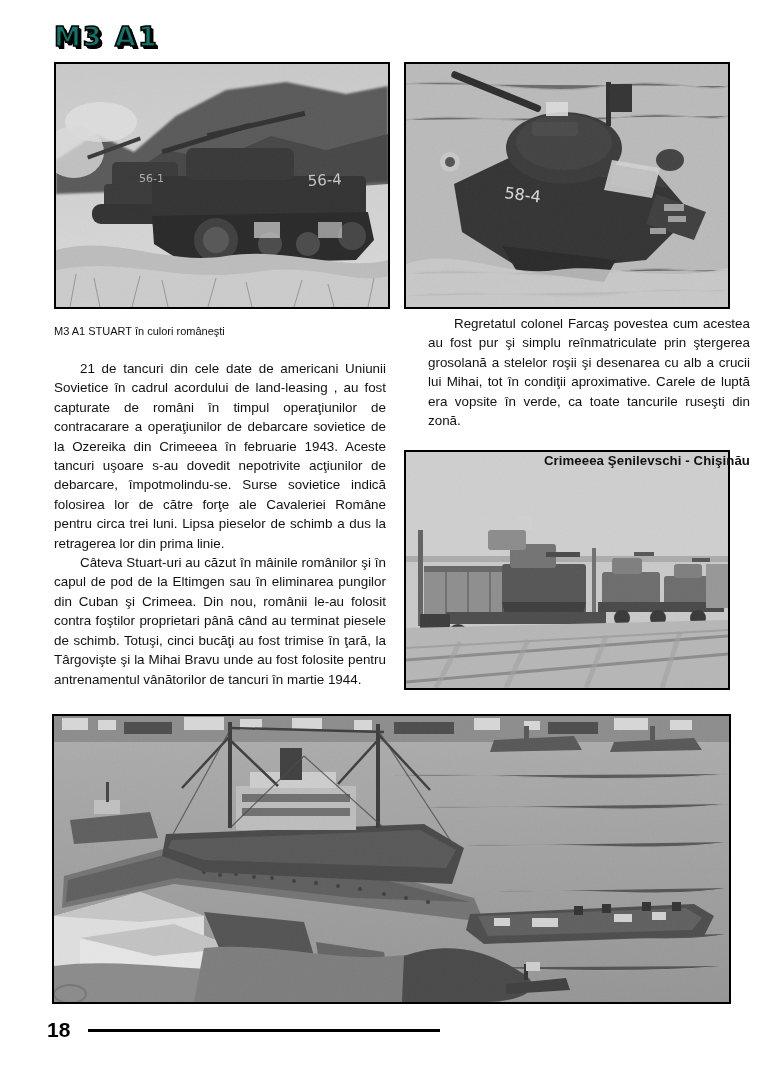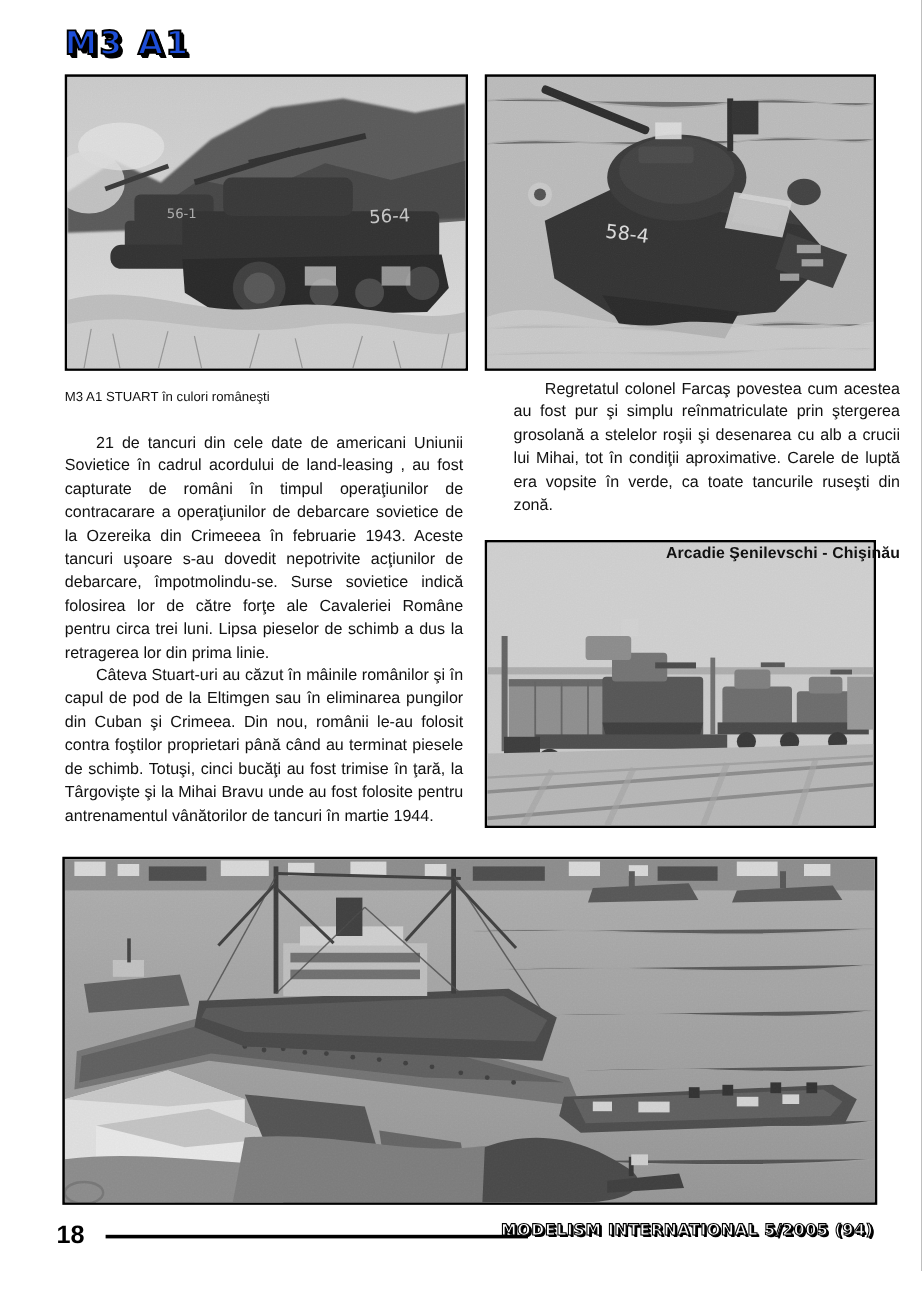--- a/index.html
+++ b/index.html
@@ -23,21 +23,21 @@
     left: 54px;
     top: 22px;
     width: 400px;
     height: 34px;
   }
   .masthead-title {
     font-family: "DejaVu Sans", sans-serif;
     font-weight: bold;
     font-size: 27px;
     letter-spacing: 2px;
-    color: #1d4ed8;
+    color: #0f766e;
     -webkit-text-stroke: 1.6px #000;
     text-shadow:
        2px 2px 0 #000,
        2.5px 2.5px 0 #000,
        3px 3px 0 #000;
     line-height: 30px;
     white-space: nowrap;
   }
 
   
@@ -494,22 +494,21 @@
   </div>
 
   <div class="col col-left">
     <p class="caption">M3 A1 STUART  în culori româneşti</p>
     <p class="para">21 de tancuri din cele date de americani Uniunii Sovietice în cadrul acordului de land-leasing , au fost capturate de români în timpul operaţiunilor de contracarare a operaţiunilor de debarcare sovietice de la Ozereika din Crimeeea în februarie 1943. Aceste tancuri uşoare s-au dovedit nepotrivite acţiunilor de debarcare, împotmolindu-se. Surse sovietice indică folosirea lor de către forţe ale Cavaleriei Române pentru circa trei luni. Lipsa pieselor de schimb a dus la retragerea lor din prima linie.</p>
     <p class="para">Câteva Stuart-uri au căzut în mâinile românilor şi în capul de pod de la Eltimgen sau în eliminarea pungilor din Cuban şi Crimeea. Din nou, românii le-au folosit contra foştilor proprietari până când au terminat piesele de schimb. Totuşi, cinci bucăţi au fost trimise în ţară, la Târgovişte şi la Mihai Bravu unde au fost folosite pentru antrenamentul vânătorilor de tancuri în martie 1944.</p>
   </div>
 
   <div class="col col-right">
     <p class="para">Regretatul colonel Farcaş povestea cum acestea au fost pur şi simplu reînmatriculate prin ştergerea grosolană a stelelor roşii şi desenarea cu alb a crucii lui Mihai, tot în condiţii aproximative. Carele de luptă era vopsite în verde, ca toate tancurile ruseşti din zonă.</p>
-    <p class="byline">Arcadie Şenilevschi - Chişinău</p>
+    <p class="byline">Crimeeea Şenilevschi - Chişinău</p>
   </div>
 
   <div class="footer">
     <div class="page-number">18</div>
     <div class="footer-rule"></div>
-    <div class="footer-title">MODELISM INTERNATIONAL 5/2005 (94)</div>
   </div>
 
 </div>
 
 </body></html>

